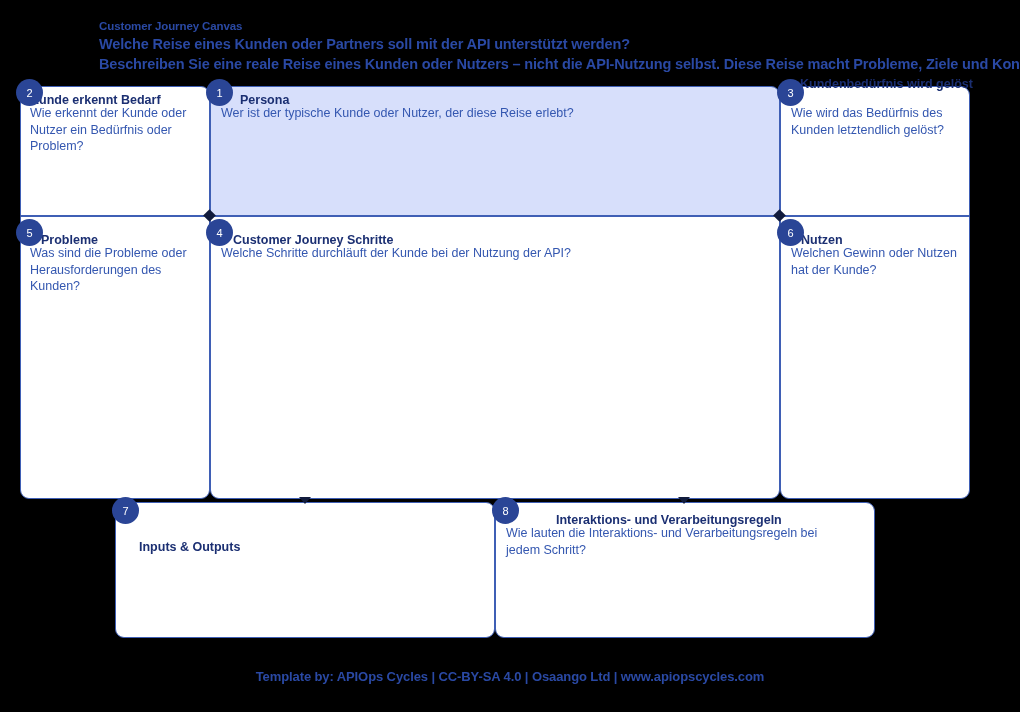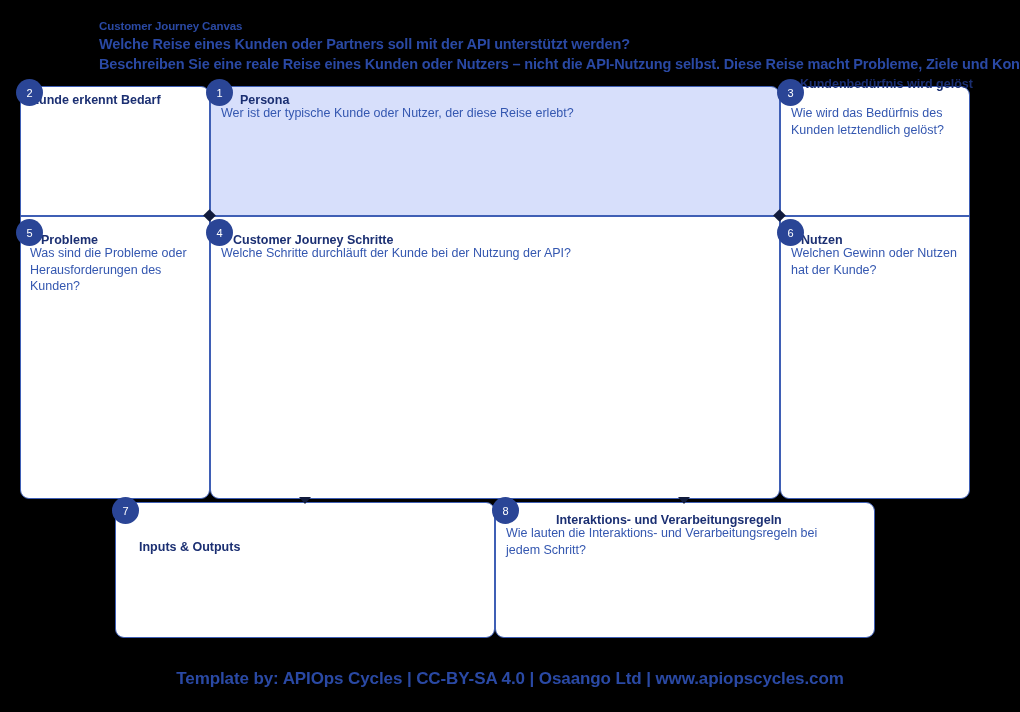--- a/index.html
+++ b/index.html
@@ -126,21 +126,21 @@
     transform: rotate(45deg);
     z-index: 4;
   }
 
   
   #footer {
     position: absolute;
     left: 0; top: 669px;
     width: 1020px;
     text-align: center;
-    font-size: 17px;
+    font-size: 13px;
     font-weight: bold;
     color: #2a49a4;
     letter-spacing: -0.1px;
   }
 </style>
 </head>
 <body>
 
 <div id="canvas">
 
@@ -153,20 +153,21 @@
       <div class="hdr-line hdr-sub">Beschreiben Sie eine reale Reise eines Kunden oder Nutzers – nicht die API-Nutzung selbst. Diese Reise macht Probleme, Ziele und Kontexte sichtb</div>
     </div>
   </div>
 
   <div class="box r-tl r-tr" style="left:20px; top:86px; width:190px; height:130px;">
   </div>
   <div class="badge" style="left:16px; top:79px;">
     <span>2</span>
   </div>
   <div class="box-title" style="left:30px; top:93px;">Kunde erkennt Bedarf</div>
+  <div class="box-desc" style="left:30px; top:105px; width:165px;">Wie erkennt der Kunde oder Nutzer ein Bedürfnis oder Problem?</div>
 
   <div class="box tinted r-tl r-tr" style="left:210px; top:86px; width:570px; height:130px;">
   </div>
   <div class="badge" style="left:206px; top:79px;">
     <span>1</span>
   </div>
   <div class="box-title" style="left:233px; top:93px;margin-left:7px;">Persona</div>
   <div class="box-desc" style="left:221px; top:105px; width:540px;">Wer ist der typische Kunde oder Nutzer, der diese Reise erlebt?</div>
 
   <div class="box r-tl r-tr" style="left:780px; top:86px; width:190px; height:130px;">

